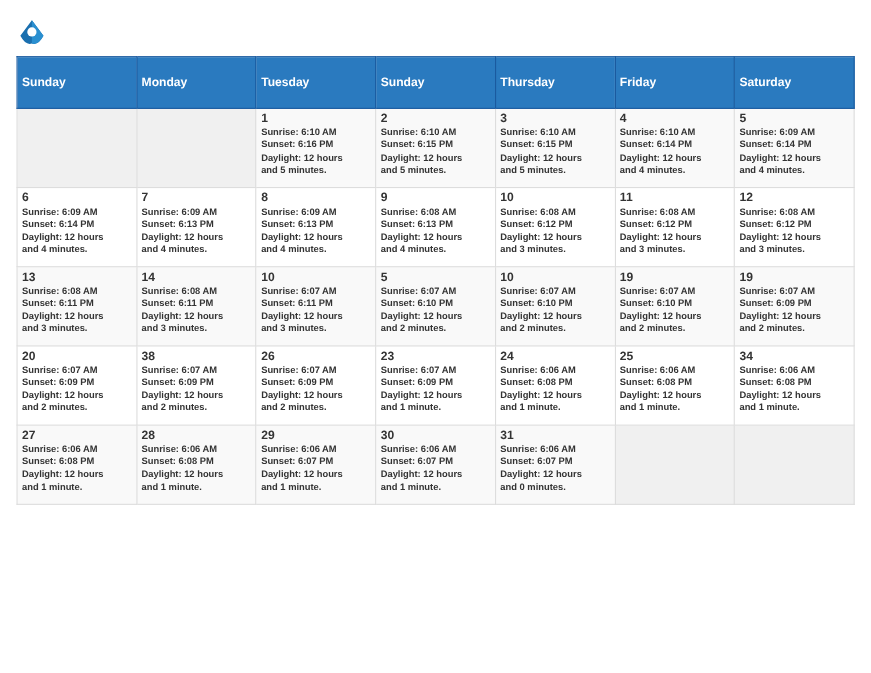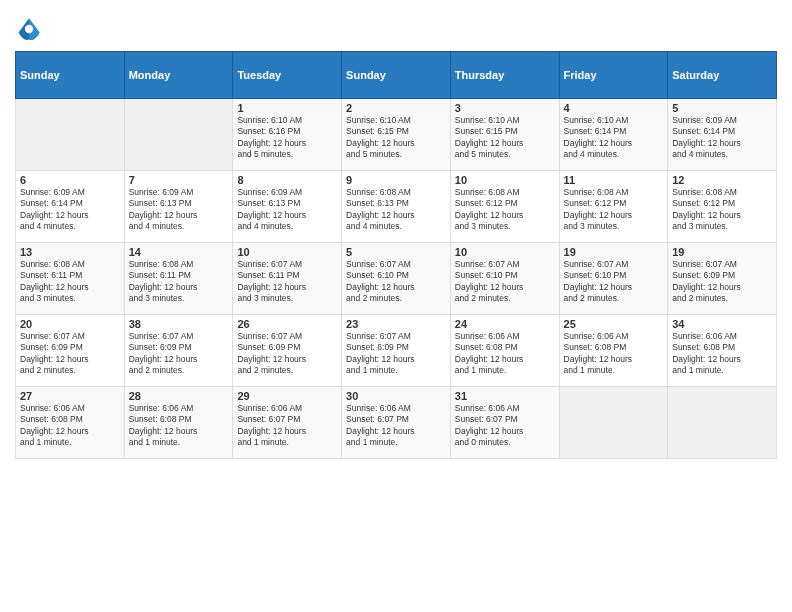--- a/index.html
+++ b/index.html
@@ -81,20 +81,21 @@
     .day-num {
       font-size: 11px;
       font-weight: bold;
       display: block;
       margin-bottom: 1px;
     }
     .day-info {
       font-size: 8.5px;
       line-height: 1.35;
       color: #333;
+      font-weight: bold;
     }
     td.empty {
       background: #f0f0f0 !important;
     }
   </style>
 </head>
 <body>
 
 <div class="container">
   <div class="header-area">

